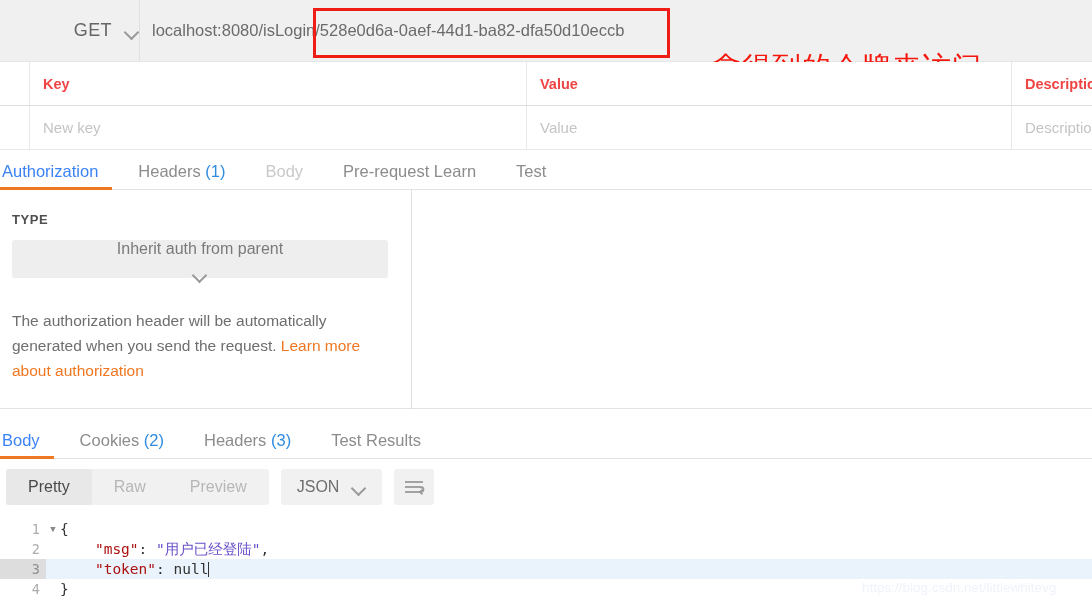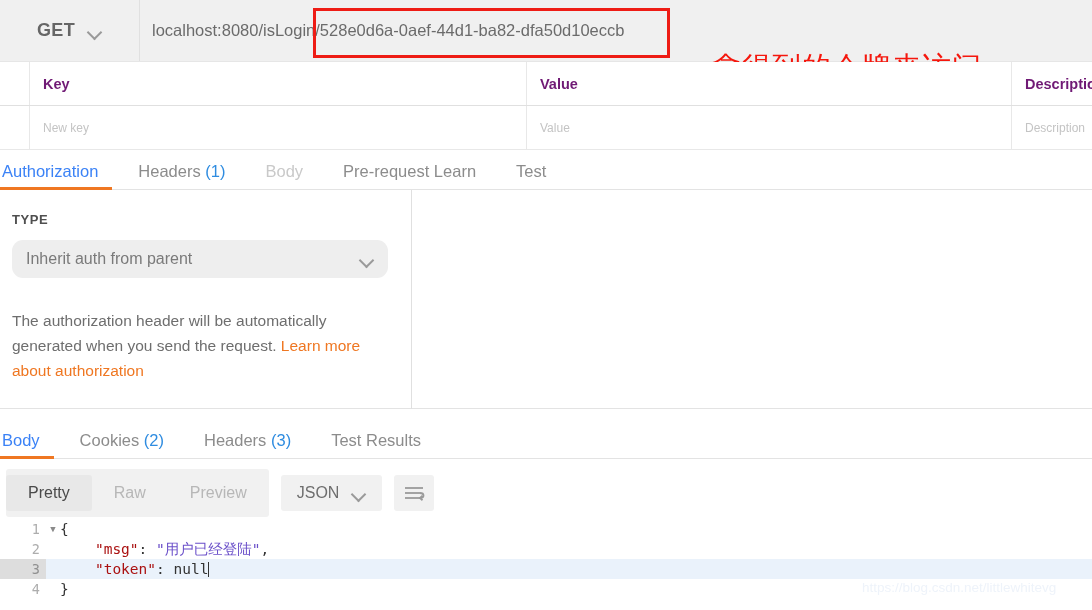--- a/index.html
+++ b/index.html
@@ -25,24 +25,23 @@
     border-bottom: 1px solid #e6e6e6;
     display: flex;
     align-items: stretch;
   }
   .method-box {
     width: 140px;
     background: #f0f0f0;
     border-right: 1px solid #e0e0e0;
     display: flex;
     align-items: center;
-    justify-content: center;
+    justify-content: flex-end;
     gap: 14px;
     cursor: pointer;
-    font-weight: bold;
   }
   .method-label {
     font-size: 18px;
     color: #666;
     letter-spacing: .4px;
   }
   .chev {
     width: 13px; height: 8px;
     position: relative;
   }
@@ -98,29 +97,29 @@
     display: flex;
     height: 44px;
     border-bottom: 1px solid #e8e8e8;
   }
   .kvrow.head { border-bottom: 1px solid #e0e0e0; }
   .kvcell {
     display: flex;
     align-items: center;
     padding-left: 13px;
     border-right: 1px solid #e8e8e8;
-    font-size: 12px;
+    font-size: 15px;
     overflow: hidden;
     white-space: nowrap;
   }
   .kvcell.check { width: 30px; padding-left: 0; }
   .kvcell.key   { width: 497px; }
   .kvcell.val   { width: 485px; }
   .kvcell.desc  { width: 80px; border-right: none; }
-  .kvrow.head .kvcell { color: #701a75; font-weight: bold; font-size: 14.5px; }
+  .kvrow.head .kvcell { color: #ef4444; font-weight: bold; font-size: 14.5px; }
   .kvrow.body .kvcell { color: #c4c4c4; font-weight: normal; }
 
   
   .reqtabs {
     position: absolute; left: 0; top: 150px;
     width: 1092px; height: 40px;
     border-bottom: 1px solid #e3e3e3;
     display: flex;
     align-items: flex-end;
     background: #fff;
@@ -162,26 +161,27 @@
   .type-label {
     font-size: 13px;
     font-weight: bold;
     color: #4f4f4f;
     letter-spacing: .6px;
   }
   .type-select {
     margin-top: 13px;
     width: 376px; height: 38px;
     background: #eeeeee;
-    border-radius: 11px;
+    border-radius: 3px;
     display: flex;
     align-items: center;
     justify-content: space-between;
     padding: 0 14px 0 14px;
     cursor: pointer;
+    flex-direction: column;
   }
   .type-select .sel-text {
     font-size: 16px;
     color: #7a7a7a;
   }
   .auth-desc {
     margin-top: 30px;
     width: 382px;
     font-size: 15.5px;
     color: #6e6e6e;
@@ -222,21 +222,21 @@
     position: absolute; left: 0; top: 60px;
     display: flex;
     align-items: center;
     gap: 12px;
     padding-left: 6px;
   }
   .seg {
     background: #f1f1f1;
     border-radius: 3px;
     display: flex;
-    height: 48px;
+    height: 36px;
     align-items: center;
   }
   .seg-item {
     padding: 0 22px;
     font-size: 16px;
     color: #b7b7b7;
     line-height: 36px;
     cursor: pointer;
   }
   .seg-item.active {

